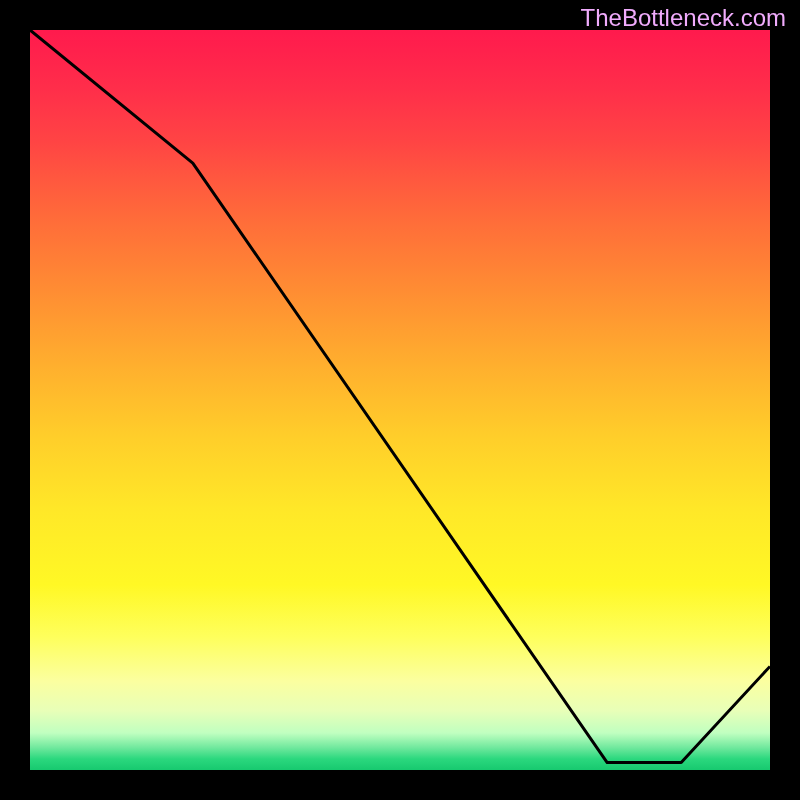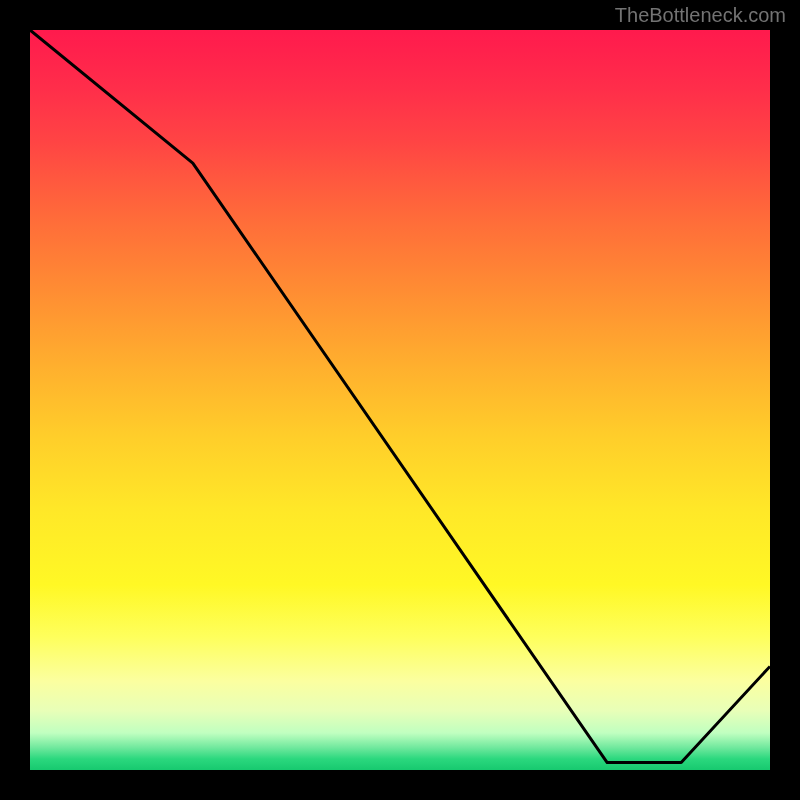--- a/index.html
+++ b/index.html
@@ -7,22 +7,22 @@
     width: 800px;
     height: 800px;
     background: #000;
     position: relative;
     font-family: Arial, sans-serif;
   }
   .watermark {
     position: absolute;
     top: 4px;
     right: 14px;
-    color: #737373;
-    font-size: 20px;
+    color: #f0abfc;
+    font-size: 24px;
     font-weight: 500;
     z-index: 10;
   }
   .plot-area {
     position: absolute;
     top: 30px;
     left: 30px;
     width: 740px;
     height: 740px;
     background: linear-gradient(to bottom,

